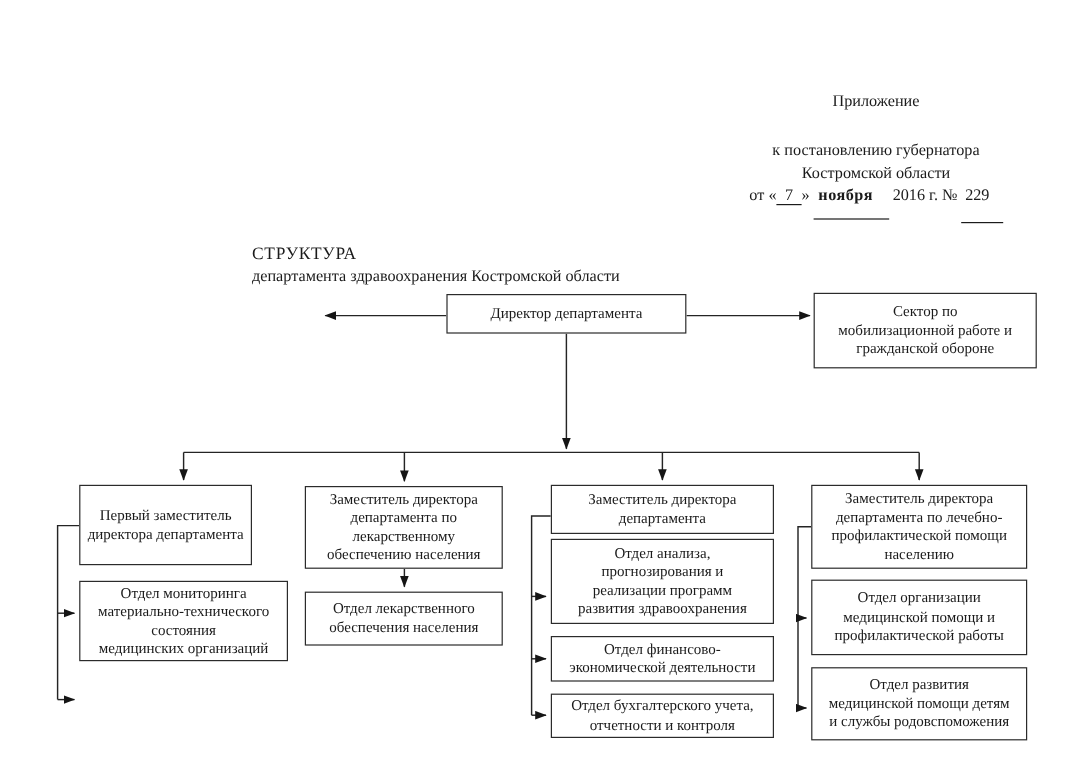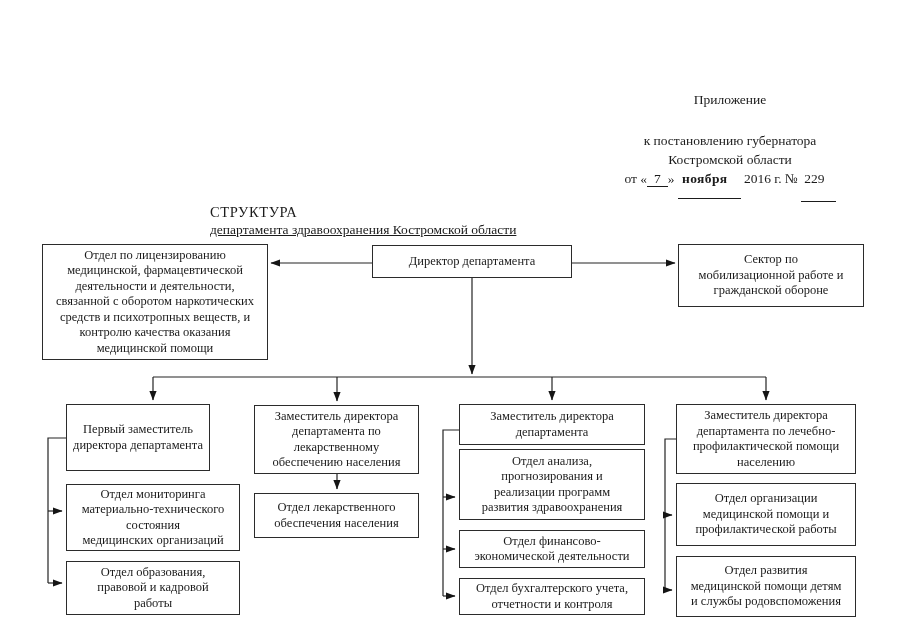--- a/index.html
+++ b/index.html
@@ -2,29 +2,29 @@
 <html><head>
 <meta charset="utf-8">
 <style>
   html,body { margin:0; padding:0; background:#e8e8e8; }
   .page {
     position:relative; width:905px; height:640px; background:#ffffff;
     font-family:"Liberation Serif", "DejaVu Serif", serif; color:#1b1b1b;
     overflow:hidden; margin:0 auto;
   }
   .abs { position:absolute; }
-  .hdr { text-align:center; font-size:13.5px; line-height:19px;margin-top:16px; }
+  .hdr { text-align:center; font-size:13.5px; line-height:19px; }
   .appendix { left:620px; top:74px; width:220px; }
   .hblock { left:595px; top:115px; width:270px; }
   .u { border-bottom:1px solid #1b1b1b; padding:0 7px; }
   .u.month { font-weight:700; padding:0 13px 12px 4px; letter-spacing:.4px; }
   .u.num { padding:0 11px 15px 3px; }
   .titleblock { left:210px; top:203px; width:490px; text-align:left; }
   .title-main { font-size:14.5px; letter-spacing:.6px; line-height:18px; }
-  .title-sub { font-size:13.5px; line-height:18px;text-decoration:underline; }
+  .title-sub { font-size:13.5px; line-height:18px; }
   .box {
     position:absolute; box-sizing:border-box; border:1px solid #2b2b2b;
     display:flex; align-items:center; justify-content:center;
     font-size:12.5px; line-height:15.5px; padding:2px 4px; background:#fff;
   }
   .box .bt { white-space:pre-line; text-align:center; }
   svg.wires { position:absolute; left:0; top:0; pointer-events:none; }
 </style>
 </head>
 <body>
@@ -65,52 +65,38 @@
       <path d="M459,430 H443 V596"></path>
       <line x1="443" y1="497" x2="455" y2="497" marker-end="url(#arr)"></line>
       <line x1="443" y1="549" x2="455" y2="549" marker-end="url(#arr)"></line>
       <line x1="443" y1="596" x2="455" y2="596" marker-end="url(#arr)"></line>
       <path d="M676,439 H665 V590"></path>
       <line x1="665" y1="515" x2="672" y2="515" marker-end="url(#arr)"></line>
       <line x1="665" y1="590" x2="672" y2="590" marker-end="url(#arr)"></line>
     </g>
   </svg>
 
-  <div class="box" style="left:42px;top:244px;width:226px;height:116px">
-    <span class="bt">Отдел по лицензированию
-медицинской, фармацевтической
-деятельности и деятельности,
-связанной с оборотом наркотических
-средств и психотропных веществ, и
-контролю качества оказания
-медицинской помощи</span>
-  </div>
   <div class="box" style="left:372px;top:245px;width:200px;height:33px">
     <span class="bt">Директор департамента</span>
   </div>
   <div class="box" style="left:678px;top:244px;width:186px;height:63px">
     <span class="bt">Сектор  по
 мобилизационной работе и
 гражданской обороне</span>
   </div>
 
   <div class="box" style="left:66px;top:404px;width:144px;height:67px">
     <span class="bt">Первый заместитель
 директора департамента</span>
   </div>
   <div class="box" style="left:66px;top:484px;width:174px;height:67px">
     <span class="bt">Отдел мониторинга
 материально-технического
 состояния
 медицинских организаций</span>
-  </div>
-  <div class="box" style="left:66px;top:561px;width:174px;height:54px">
-    <span class="bt">Отдел образования,
-правовой и кадровой
-работы</span>
   </div>
 
   <div class="box" style="left:254px;top:405px;width:165px;height:69px">
     <span class="bt">Заместитель директора
 департамента по
 лекарственному
 обеспечению населения</span>
   </div>
   <div class="box" style="left:254px;top:493px;width:165px;height:45px">
     <span class="bt">Отдел лекарственного

